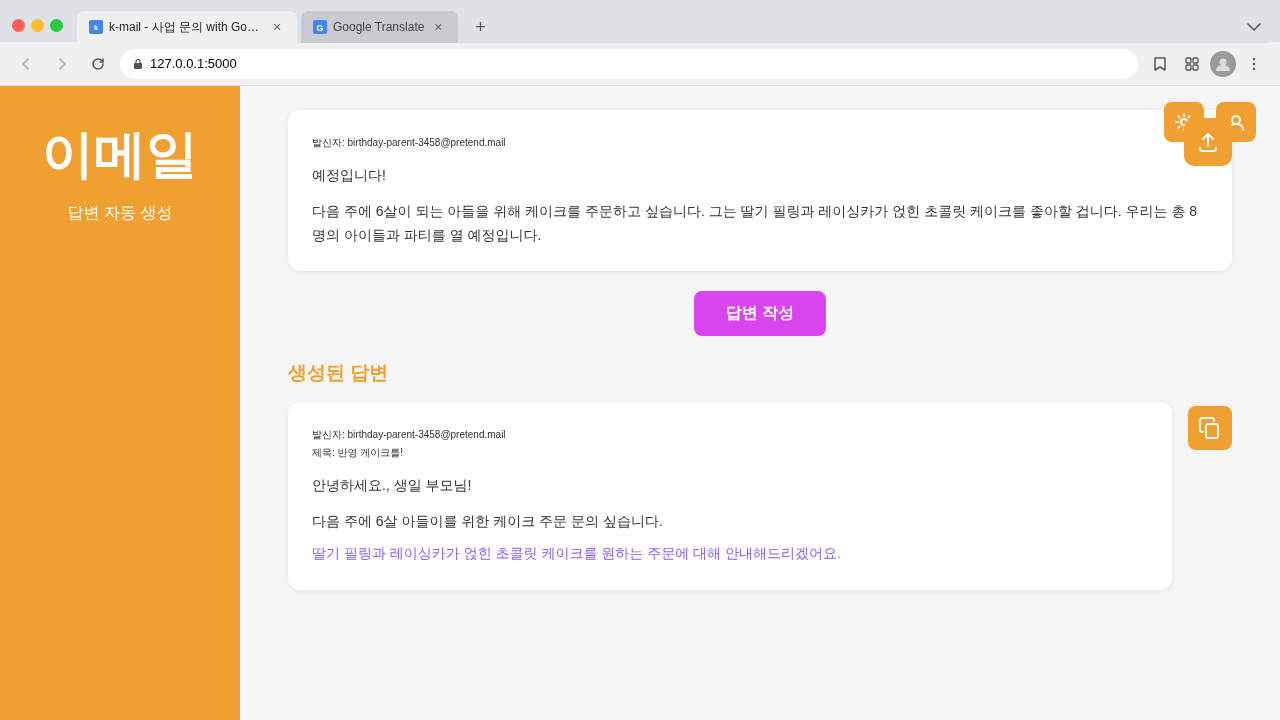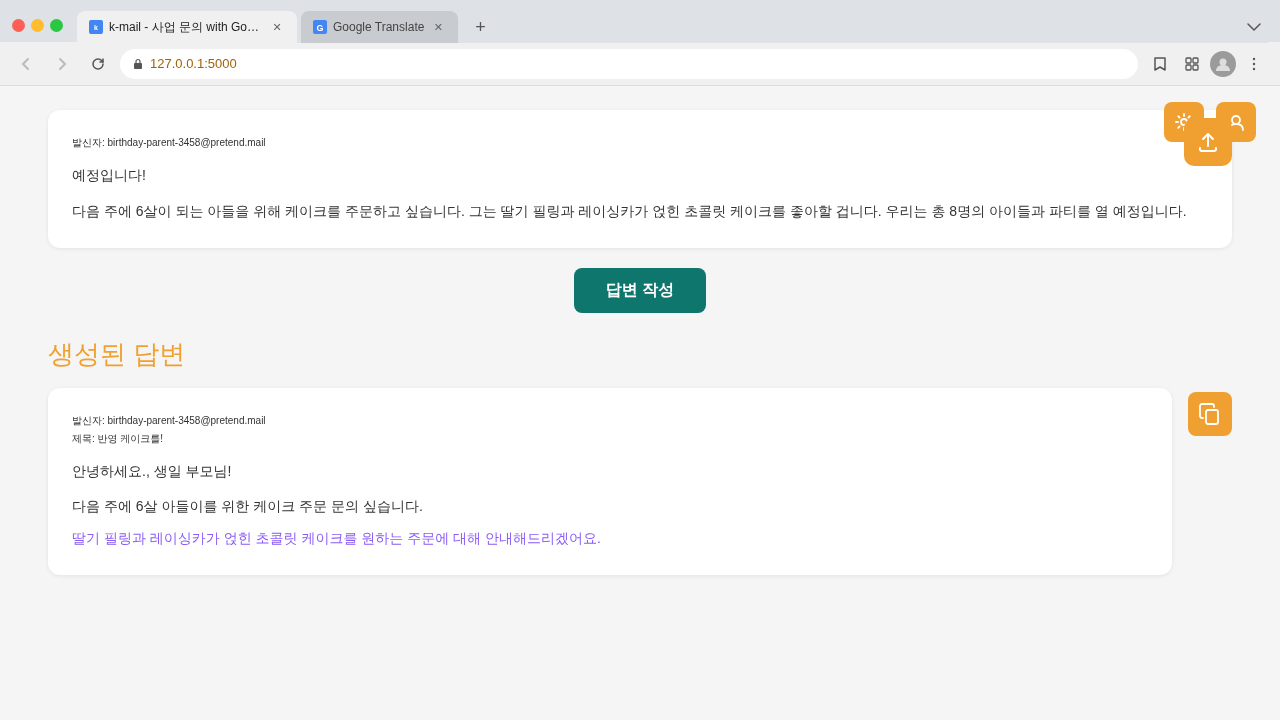--- a/index.html
+++ b/index.html
@@ -159,21 +159,21 @@
       font-size: 13px;
       color: #222;
       display: flex;
       align-items: center;
       gap: 6px;
     }
 
     .address-text {
       flex: 1;
       font-size: 13px;
-      color: #a16207;
+      color: #000000;
     }
 
     .nav-icons {
       display: flex;
       gap: 4px;
       align-items: center;
     }
 
     .nav-icon-btn {
       width: 28px;
@@ -291,33 +291,33 @@
       line-height: 1.7;
     }
 
     .action-row {
       display: flex;
       justify-content: center;
       margin: 16px 0 24px 0;
     }
 
     .reply-btn {
-      background: #0f766e;
+      background: #d946ef;
       color: white;
       border: none;
       border-radius: 8px;
       padding: 12px 32px;
       font-size: 16px;
       font-weight: 600;
       cursor: pointer;
     }
 
     .section-title {
-      font-size: 26px;
-      font-weight: 400;
+      font-size: 19px;
+      font-weight: 700;
       color: #f0a030;
       margin-bottom: 16px;
     }
 
     .card-with-btn {
       display: flex;
       gap: 16px;
       align-items: flex-start;
     }
 
@@ -436,20 +436,24 @@
             <circle cx="8" cy="13" r="1.2" fill="#555"></circle>
           </svg>
       </button>
     </div>
   </div>
 
 </div>
 
 <div class="page-content">
 
+  <div class="sidebar">
+    <div class="sidebar-title">이메일</div>
+    <div class="sidebar-subtitle">답변 자동 생성</div>
+  </div>
 
   <div class="main-area">
 
     <div class="top-icons">
       <button class="icon-btn-orange">
         <svg width="20" height="20" viewBox="0 0 20 20" fill="none">
             <circle cx="10" cy="10" r="3" stroke="white" stroke-width="1.8"></circle>
             <path d="M10 2v2M10 16v2M2 10h2M16 10h2M4.2 4.2l1.4 1.4M14.4 14.4l1.4 1.4M4.2 15.8l1.4-1.4M14.4 5.6l1.4-1.4" stroke="white" stroke-width="1.8" stroke-linecap="round"></path>
           </svg>
       </button>

